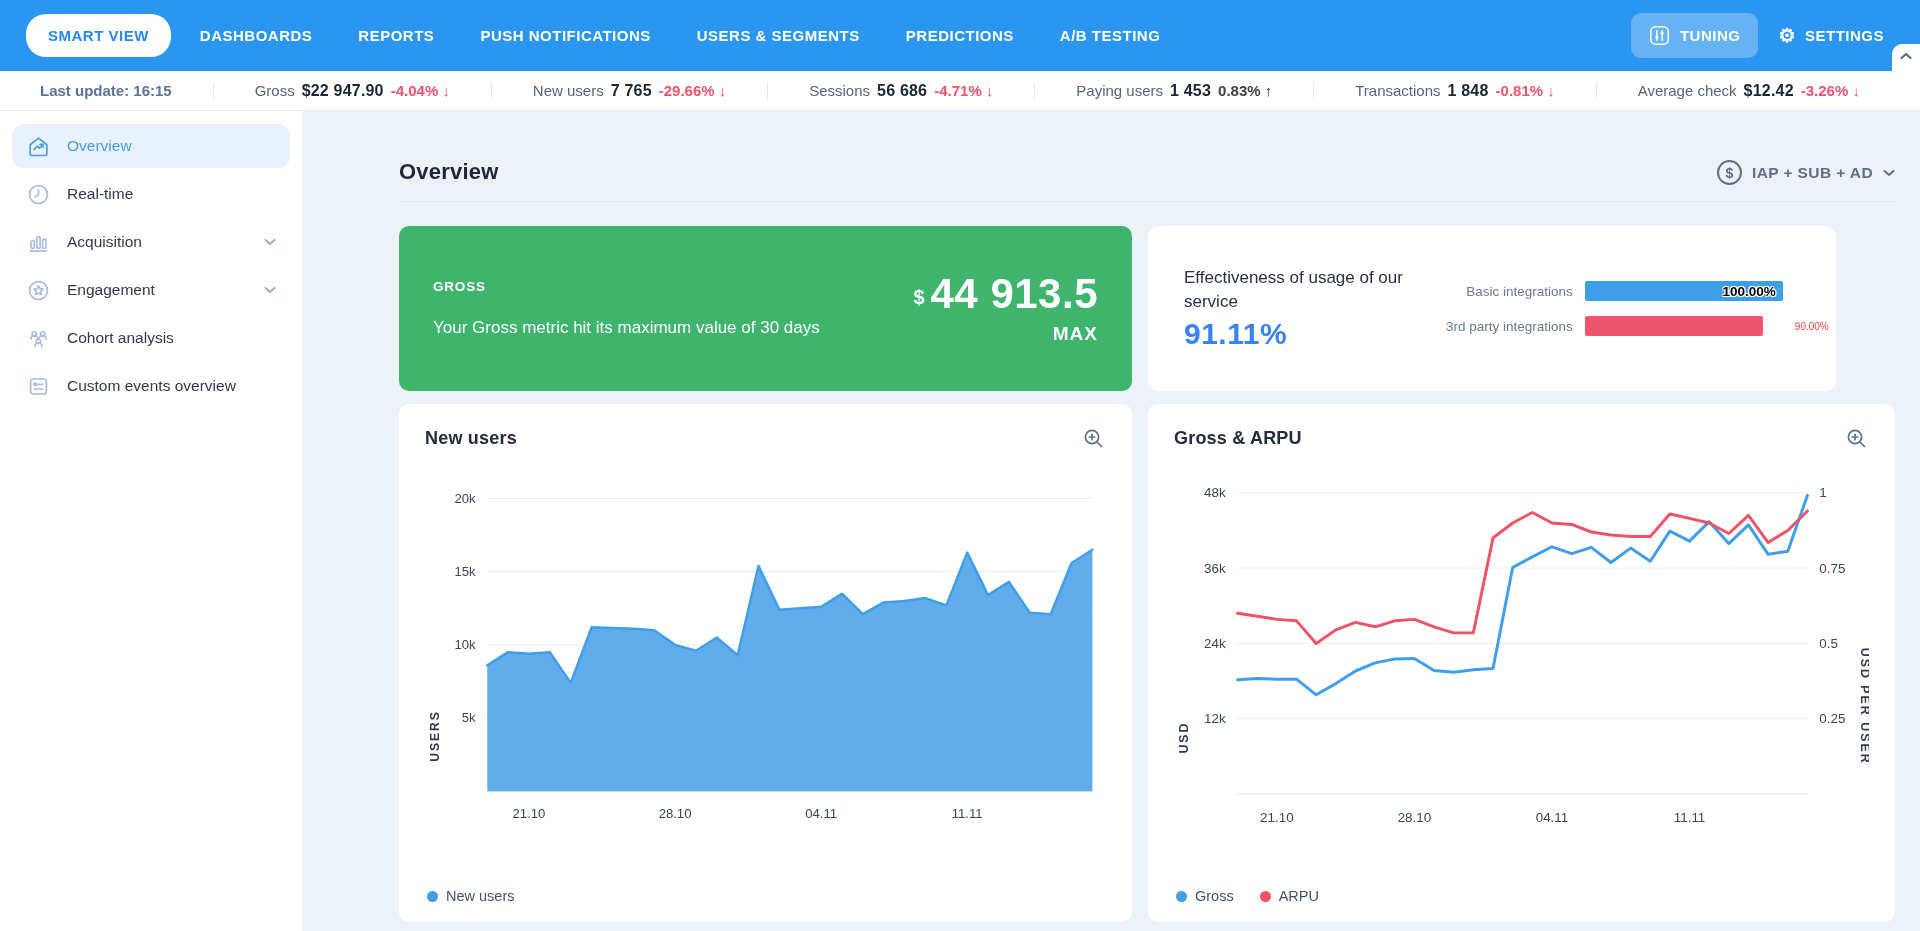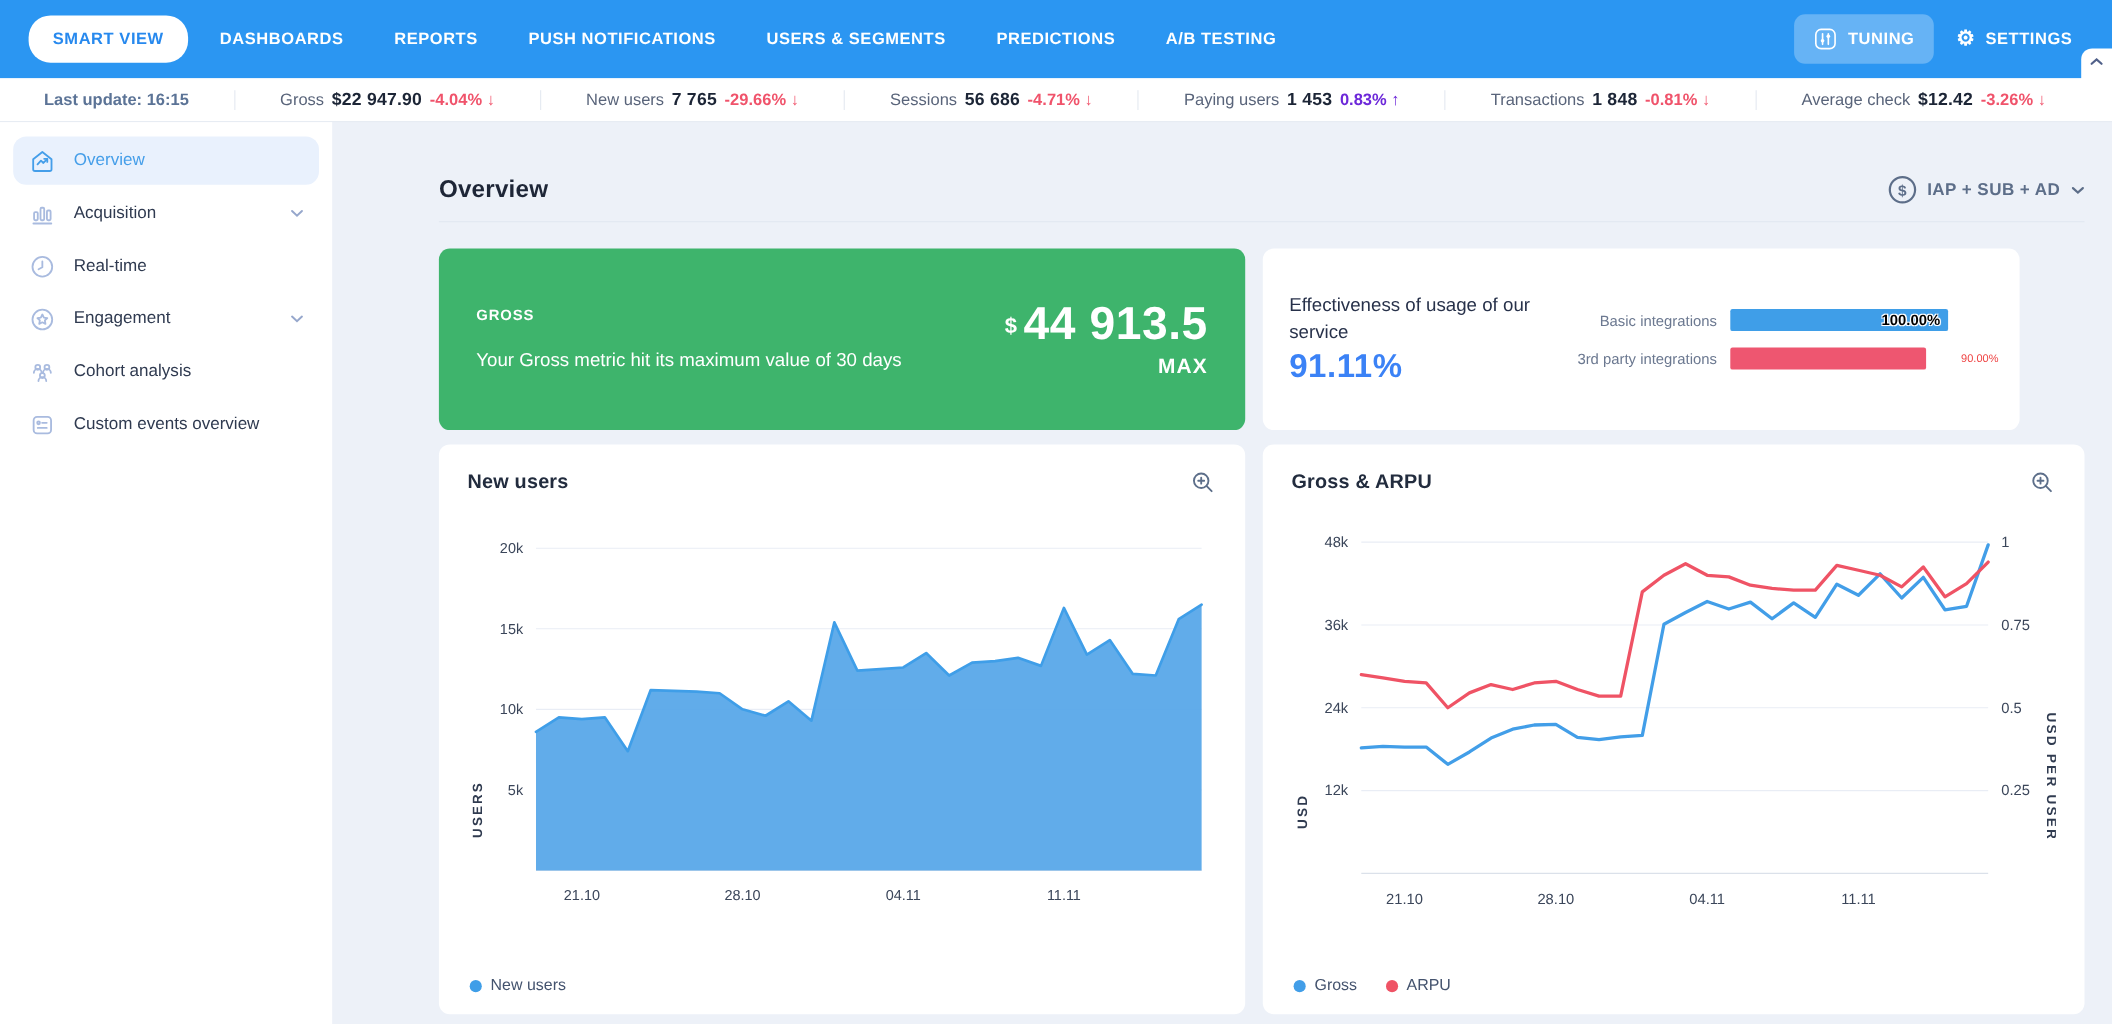--- a/index.html
+++ b/index.html
@@ -16,21 +16,21 @@
   .tuning-btn{display:flex;align-items:center;gap:10px;background:rgba(255,255,255,.28);border:none;border-radius:10px;color:#fff;font-size:15px;font-weight:600;letter-spacing:.5px;padding:12px 18px;cursor:pointer}
   .settings-btn{display:flex;align-items:center;gap:9px;background:none;border:none;color:#fff;font-size:15px;font-weight:600;letter-spacing:.5px;padding:12px 10px;cursor:pointer}
   .gear-glyph{font-size:19px;line-height:1}
   .collapse-tab{position:absolute;top:44px;right:0;width:28px;height:40px;background:#fff;border-radius:10px 0 0 0;display:flex;align-items:flex-start;justify-content:center;padding-top:8px;border:none;cursor:pointer;z-index:6}
 
   
   .statsbar{height:39px;background:#fff;display:flex;align-items:center;justify-content:space-between;padding:0 60px 0 40px;box-shadow:0 1px 0 #e7ecf3;position:relative;z-index:3}
   .stat-item{display:flex;align-items:baseline;gap:7px;font-size:15px;color:#59647a;white-space:nowrap}
   .stat-item b{color:#1c2536;font-size:16px;letter-spacing:.2px}
   .chg{font-weight:700;font-size:15px}
-  .chg.down{color:#f0536b}.chg.up{color:#6d28d9}
+  .chg.down{color:#f0536b}.chg.up{color:#404040}
   .last-update{color:#5b7396;font-weight:700;font-size:15px;white-space:nowrap}
   .stat-divider{width:1px;height:18px;background:#e4e9f1}
 
   
   .body-row{display:flex;height:821px}
   .sidebar{width:302px;background:#fff;padding:14px 12px 0 12px;flex:none}
   .side-item{display:flex;align-items:center;gap:16px;height:44px;padding:0 14px;border-radius:12px;color:#2f3a50;font-size:15.5px;font-weight:500;position:relative;cursor:pointer;margin-bottom:4px}
   .side-item.active{background:#e9f1fd;color:#459ee9}
   .side-item svg{flex:none}
   .side-chev{position:absolute;right:14px;display:flex}
@@ -49,21 +49,21 @@
   .hero-left{display:flex;flex-direction:column;justify-content:center;gap:24px}
   .hero-label{font-size:13.5px;font-weight:700;letter-spacing:.8px}
   .hero-desc{font-size:17px}
   .hero-right{display:flex;flex-direction:column;justify-content:center;align-items:flex-end;gap:8px}
   .hero-valrow{display:flex;align-items:flex-end;gap:6px}
   .hero-cur{font-size:20px;font-weight:600;padding-bottom:6px}
   .hero-val{font-size:42px;font-weight:700;letter-spacing:.5px;line-height:1}
   .hero-badge{font-size:19px;font-weight:600;letter-spacing:1px}
 
   
-  .eff-card{width:688px;height:165px;border-radius:10px;background:#fff;display:flex;padding:24px 28px 24px 24px}
+  .eff-card{width:688px;height:165px;border-radius:10px;background:#fff;display:flex;padding:24px 28px 24px 36px}
   .eff-left{width:262px;display:flex;flex-direction:column;justify-content:center;flex:none}
   .eff-title{font-size:17px;color:#27314a;line-height:1.4;margin:0 0 4px 0;font-weight:500}
   .eff-score{font-size:30px;font-weight:700;color:#3b82f6;letter-spacing:.5px}
   .eff-rows{flex:1;display:flex;flex-direction:column;justify-content:center;gap:15px}
   .eff-row{display:grid;grid-template-columns:1fr 198px 78px;align-items:center;gap:12px}
   .eff-label{font-size:13.5px;color:#6b7890;text-align:right;white-space:nowrap}
   .eff-track{position:relative;height:20px}
   .eff-fill{position:absolute;left:0;top:0;height:20px;border-radius:2px}
   .pct-inside{position:absolute;right:7px;top:50%;transform:translateY(-50%);font-size:13.5px;font-weight:800;color:#000;
     text-shadow:-1px -1px 0 #fff,1px -1px 0 #fff,-1px 1px 0 #fff,1px 1px 0 #fff,0 0 2px #fff;white-space:nowrap}
@@ -172,41 +172,41 @@
             <path d="M4 10.3 12 4l8 6.3V19a1.6 1.6 0 0 1-1.6 1.6H5.6A1.6 1.6 0 0 1 4 19Z"></path>
             <polyline points="7.8,14.8 10.8,11.6 12.9,13.6 16.2,10.2"></polyline>
             <polyline points="13.6,10 16.3,10 16.3,12.7"></polyline>
           </svg>
         </span>
         <span>Overview</span>
       </div>
       <div class="side-item">
         <span style="display: flex;">
           <svg width="25" height="25" viewBox="0 0 24 24" fill="none" stroke="#a9bbdf" stroke-width="1.6" stroke-linecap="round" stroke-linejoin="round">
+            <circle cx="12" cy="12" r="8.6"></circle>
+            <polyline points="12,7.4 12,12.4 8.7,14.2"></polyline>
+          </svg>
+        </span>
+        <span>Real-time</span>
+      </div>
+      <div class="side-item">
+        <span style="display: flex;">
+          <svg width="25" height="25" viewBox="0 0 24 24" fill="none" stroke="#a9bbdf" stroke-width="1.6" stroke-linecap="round" stroke-linejoin="round">
             <rect x="4.8" y="10.4" width="3.2" height="7.1" rx="1"></rect>
             <rect x="10.4" y="6.6" width="3.2" height="10.9" rx="1"></rect>
             <rect x="16" y="9" width="3.2" height="8.5" rx="1"></rect>
             <line x1="4.2" y1="20.3" x2="19.8" y2="20.3"></line>
           </svg>
         </span>
         <span>Acquisition</span>
         <span class="side-chev">
           <svg width="12" height="8" viewBox="0 0 12 8" fill="none" stroke="#96a7cc" stroke-width="1.8" stroke-linecap="round">
             <polyline points="1.5,1.8 6,6 10.5,1.8"></polyline>
           </svg>
         </span>
-      </div>
-      <div class="side-item">
-        <span style="display: flex;">
-          <svg width="25" height="25" viewBox="0 0 24 24" fill="none" stroke="#a9bbdf" stroke-width="1.6" stroke-linecap="round" stroke-linejoin="round">
-            <circle cx="12" cy="12" r="8.6"></circle>
-            <polyline points="12,7.4 12,12.4 8.7,14.2"></polyline>
-          </svg>
-        </span>
-        <span>Real-time</span>
       </div>
       <div class="side-item">
         <span style="display: flex;">
           <svg width="25" height="25" viewBox="0 0 24 24" fill="none" stroke="#a9bbdf" stroke-width="1.6" stroke-linecap="round" stroke-linejoin="round">
             <circle cx="12" cy="12" r="8.6"></circle>
             <path d="M12 7.6l1.35 2.65 2.95.45-2.1 2.1.5 2.95L12 14.4l-2.7 1.35.5-2.95-2.1-2.1 2.95-.45Z"></path>
           </svg>
         </span>
         <span>Engagement</span>
         <span class="side-chev">

